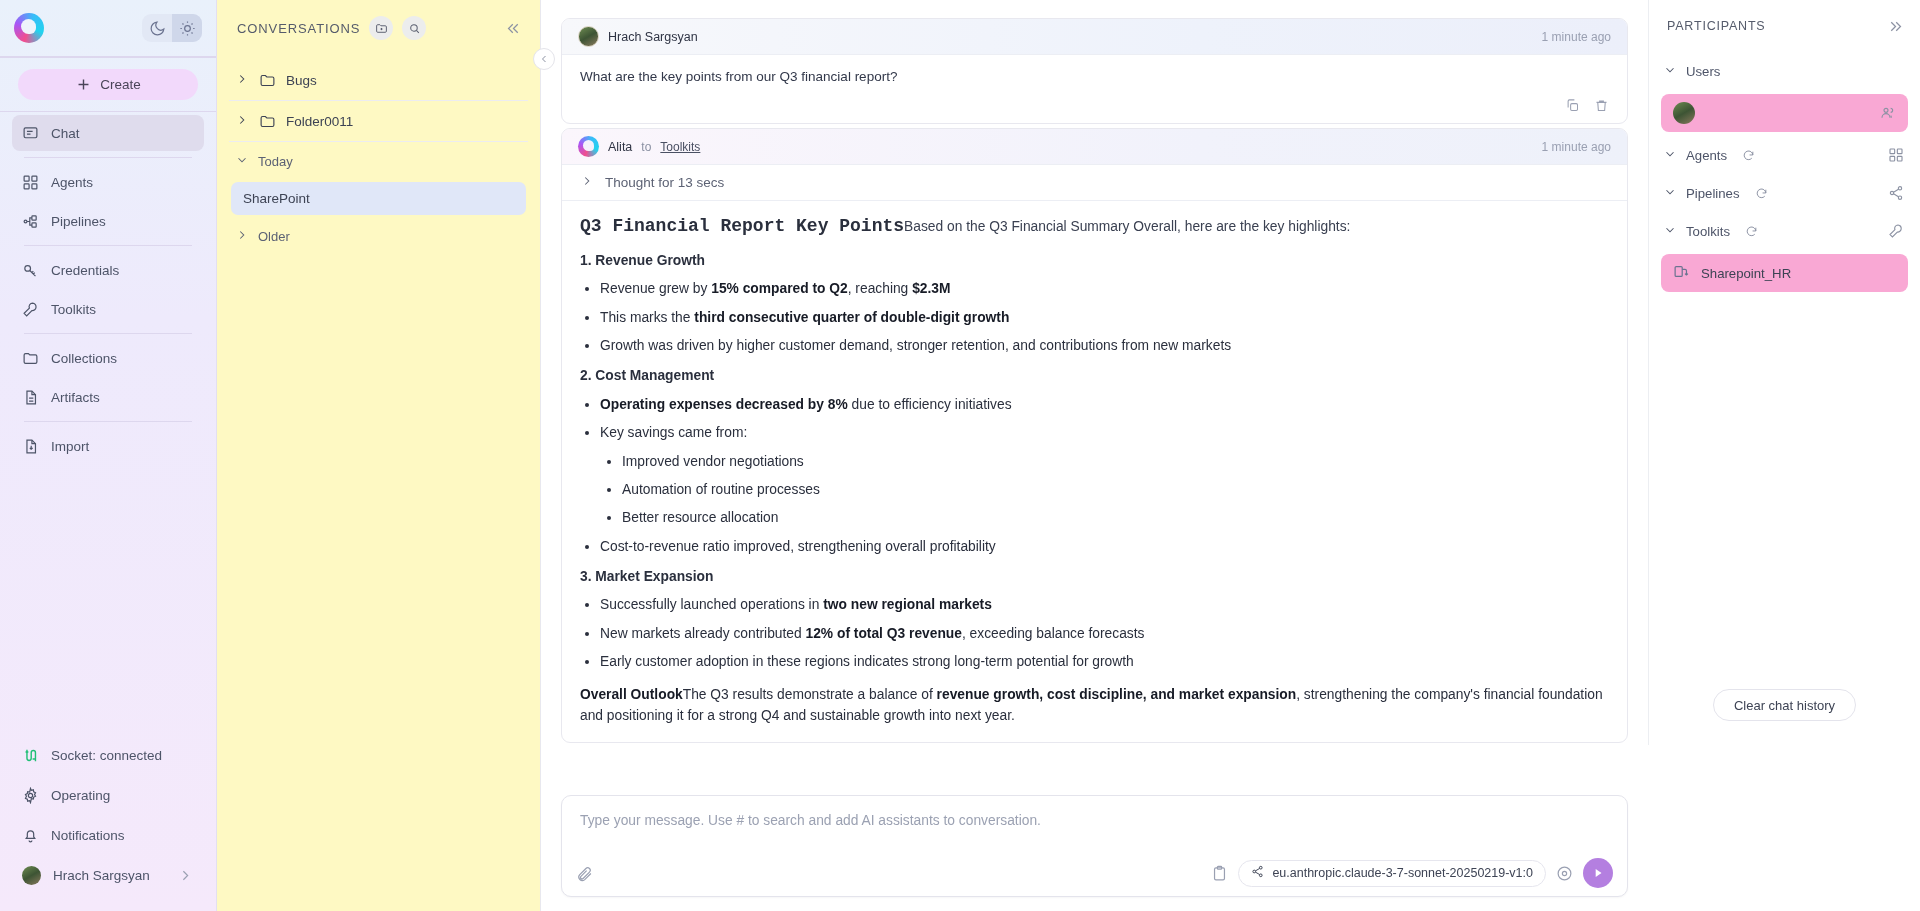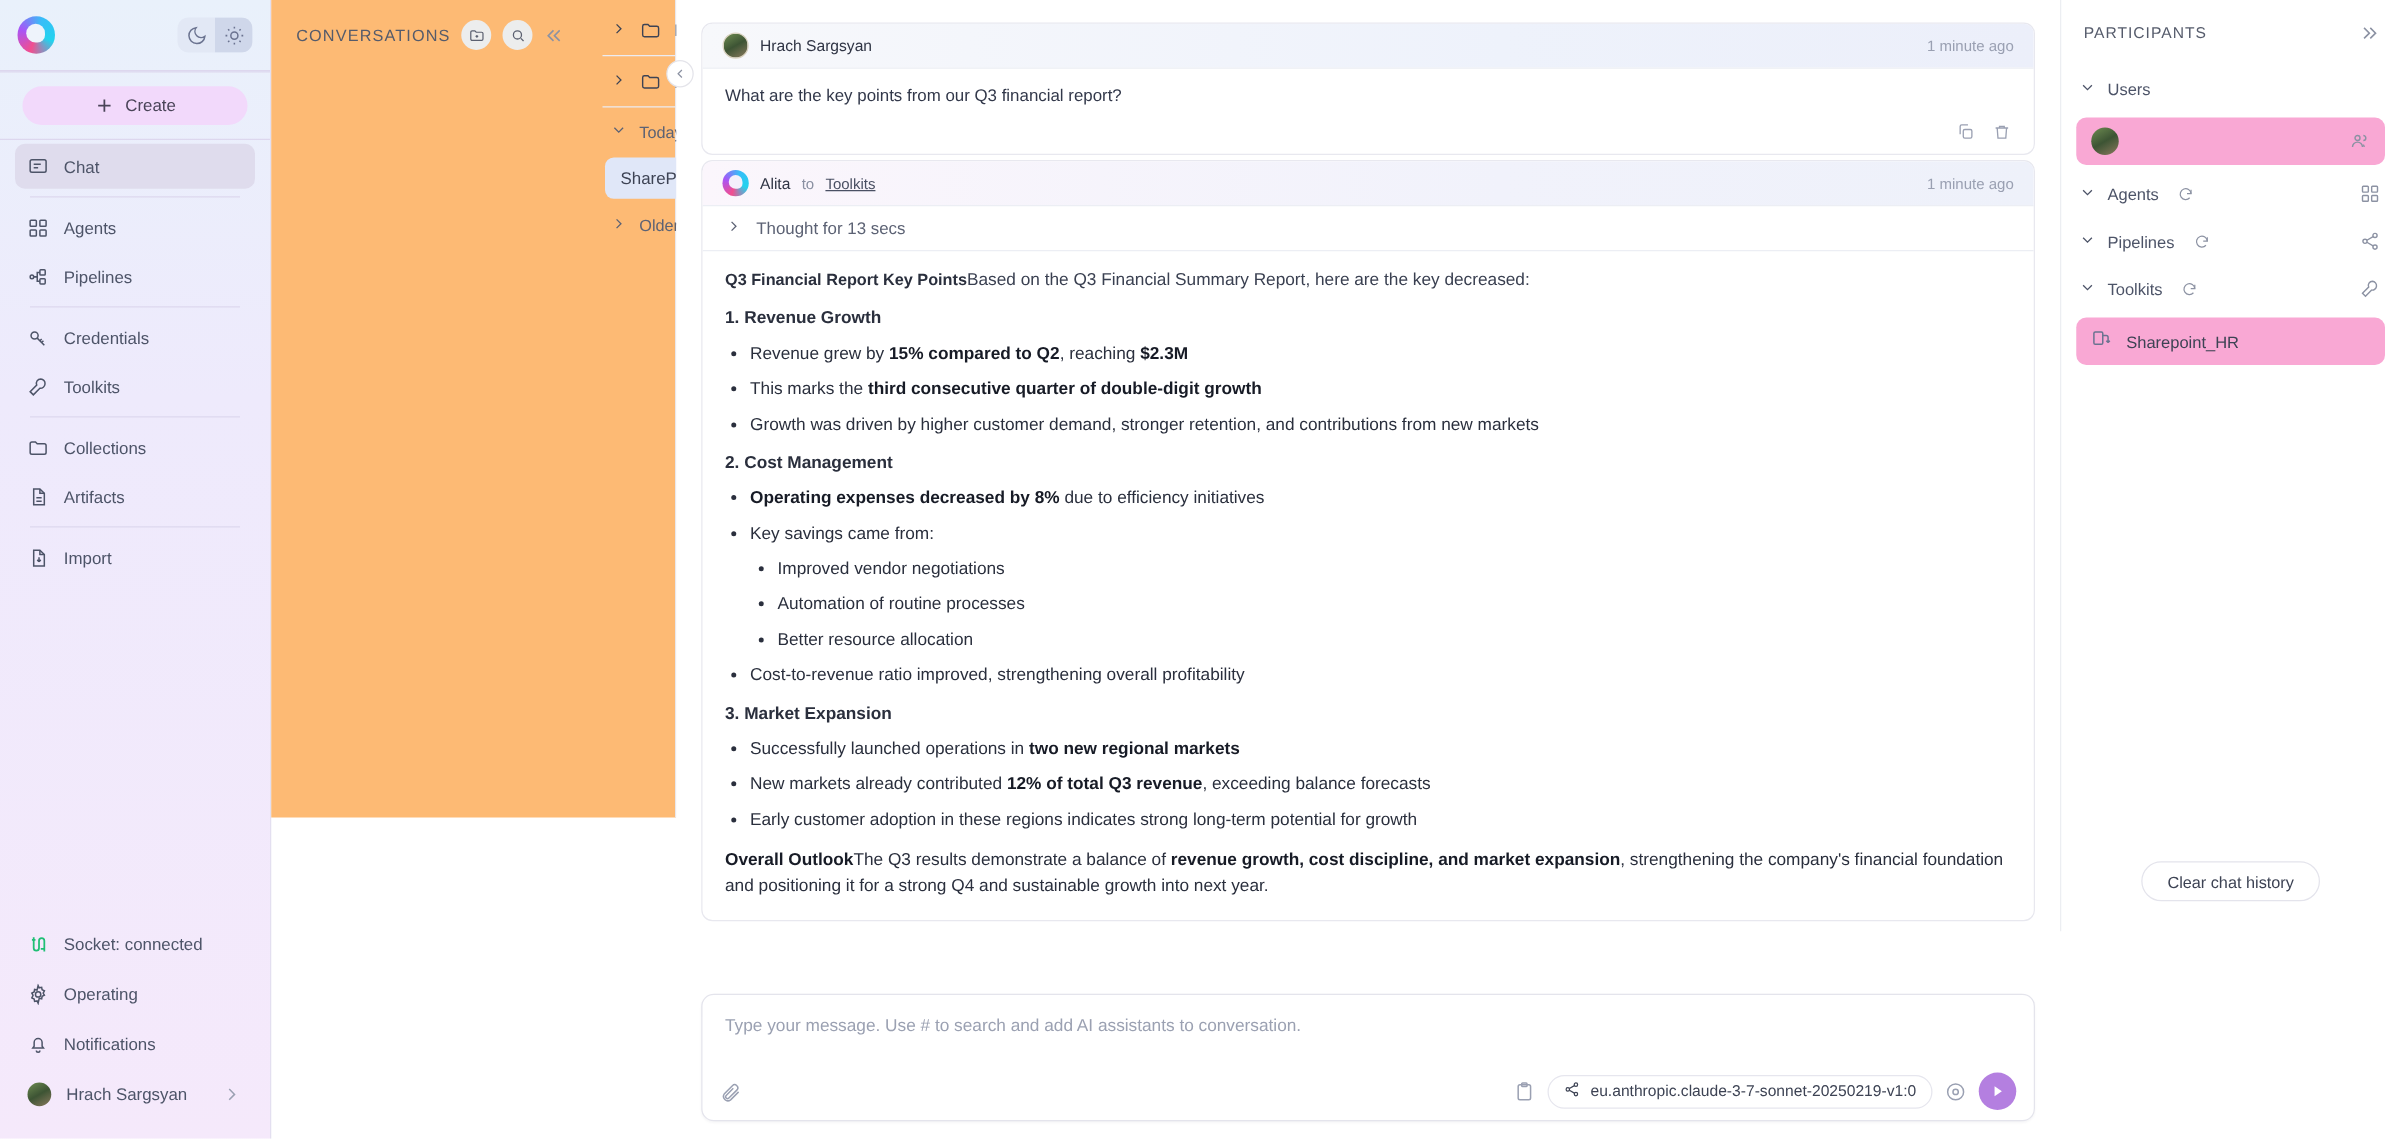--- a/index.html
+++ b/index.html
@@ -67,23 +67,23 @@
   .socket-icon { color: #1fbf75; }
   .avatar-sm {
     width: 19px; height: 19px; border-radius: 50%;
     background: linear-gradient(150deg,#6f8d52,#3d5434 50%,#8a7a5e);
     flex: 0 0 19px;
   }
   .ic { width: 17px; height: 17px; flex: 0 0 17px; display: block; }
 
   
   .conv-panel {
-    width: 324px; flex: 0 0 324px; height: 654px;
-    background: #fdba74; border-right: 1px solid #e8e8ee;
-    display: flex; flex-direction: row;
+    width: 324px; flex: 0 0 324px; height: 911px;
+    background: #fef9c3; border-right: 1px solid #e8e8ee;
+    display: flex; flex-direction: column;
   }
   .conv-head {
     height: 56px; display: flex; align-items: center; gap: 9px;
     padding: 0 18px 0 20px;
   }
   .conv-title {
     font-size: 13px; letter-spacing: .9px; color: #555b6b; font-weight: 400;
   }
   .round-btn {
     width: 24px; height: 24px; border-radius: 50%; background: #eceded;
@@ -166,21 +166,21 @@
     padding: 4px 18px 10px 18px; color: #9aa0b2;
   }
   .act-btn { cursor: pointer; display: flex; }
 
   .think-row {
     display: flex; align-items: center; gap: 11px;
     padding: 9px 18px; color: #5c6274; font-size: 13.5px;
     border-bottom: 1px solid #eceef4; cursor: pointer;
   }
   .answer { padding: 12px 18px 16px 18px; color: #2a2f3d; font-size: 13.8px; line-height: 1.55; }
-  .answer h3 { font-size: 13px; font-weight: 700; display: inline; }
+  .answer h3 { font-size: 18px; font-weight: 700; display: inline; font-family: Liberation Mono, monospace; }
   .answer .h-inline { color: #3a4051; font-weight: 400; font-size: 13.8px; }
   .answer h4 { font-size: 13.8px; font-weight: 700; margin: 9px 0 4px 0; }
   .answer ul { list-style: disc; margin: 2px 0 2px 20px; }
   .answer ul ul { list-style: disc; margin-left: 22px; }
   .answer li { margin: 7px 0; }
   .answer p.outlook { margin-top: 11px; }
   .answer strong { font-weight: 700; color: #171b26; }
 
   
   .composer-wrap { padding: 0 20px 14px 20px; }
@@ -515,21 +515,21 @@
 
         <div class="think-row">
           <span><svg style="width:14px;height:14px" viewBox="0 0 24 24" fill="none" stroke="currentColor" stroke-width="1.8">
                 <path d="M9 6l6 6-6 6"></path>
               </svg></span>
           <span>Thought for 13 secs</span>
         </div>
 
         <div class="answer">
           <p>
-            </p><h3>Q3 Financial Report Key Points</h3><span class="h-inline">Based on the Q3 Financial Summary Report, here are the key decreased:</span>
+            </p><h3>Q3 Financial Report Key Points</h3><span class="h-inline">Based on the Q3 Financial Summary Overall, here are the key highlights:</span>
           <p></p>
           <div id="answer-sections">
               <h4>1. Revenue Growth</h4>
               <ul>
                 <li><span>Revenue grew by </span><strong>15% compared to Q2</strong><span>, reaching </span><strong>$2.3M</strong></li>
                 <li><span>This marks the </span><strong>third consecutive quarter of double-digit growth</strong></li>
                 <li><span>Growth was driven by higher customer demand, stronger retention, and contributions from new markets</span></li>
               </ul>
               <h4>2. Cost Management</h4>
               <ul>

